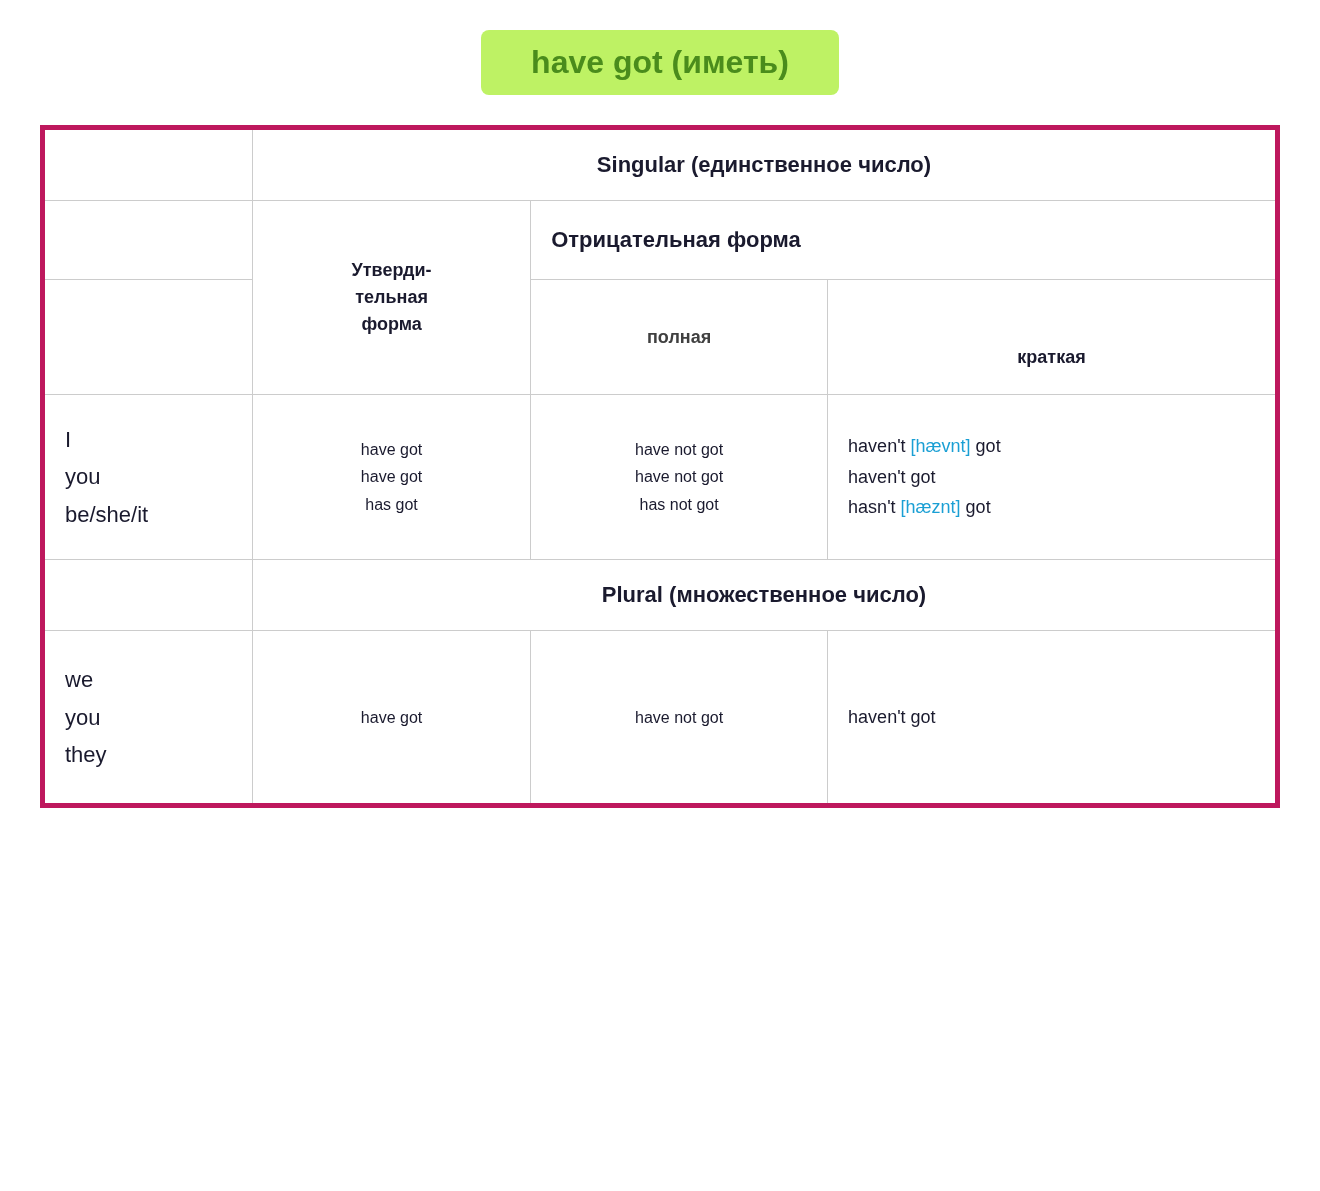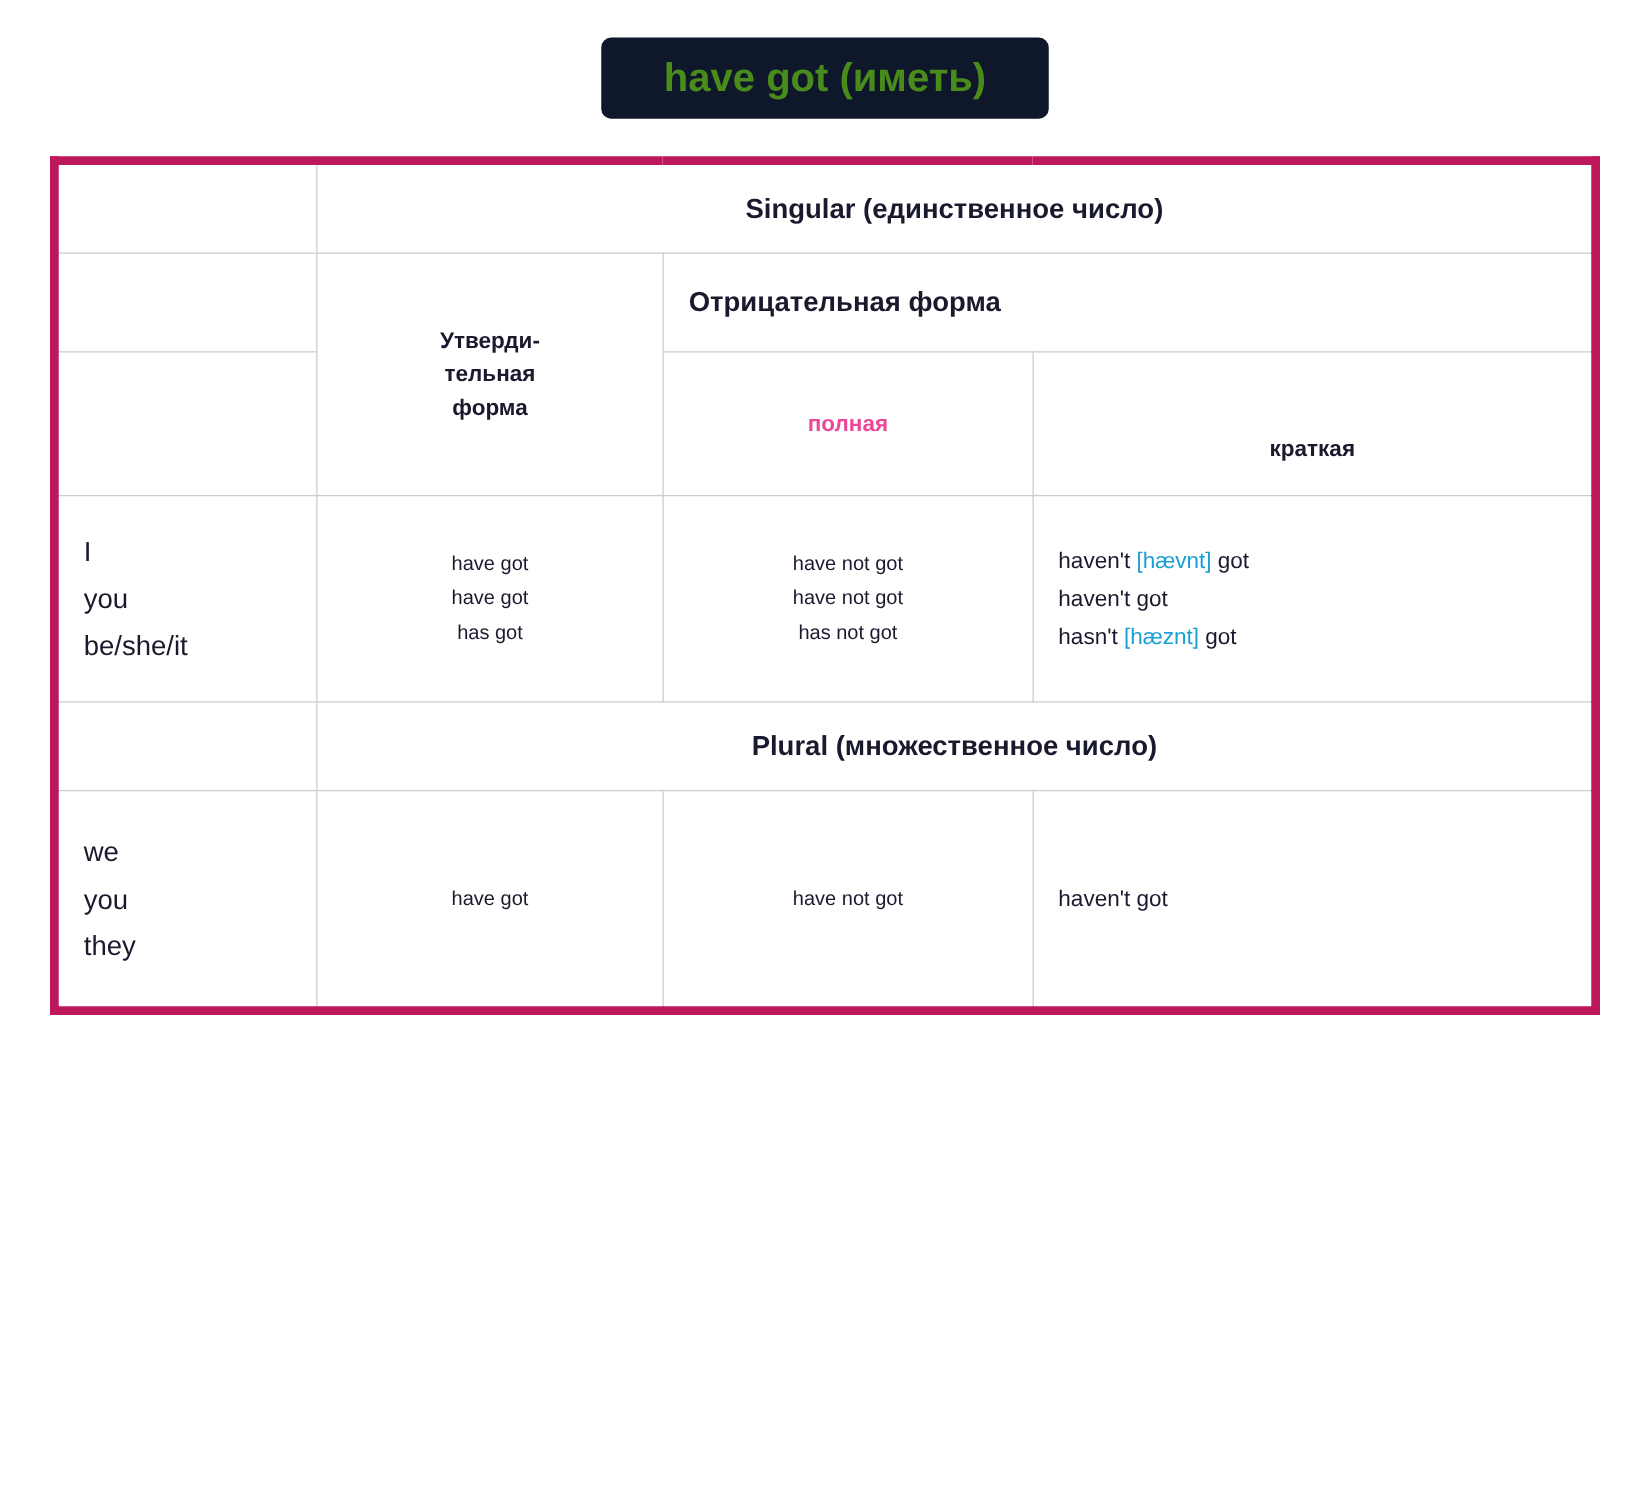--- a/index.html
+++ b/index.html
@@ -24,32 +24,32 @@
       max-width: 1240px;
     }
 
     .title-container {
       display: flex;
       justify-content: center;
       margin-bottom: 30px;
     }
 
     .title-badge {
-      background-color: #0f172a;
+      background-color: #bef264;
       border-radius: 8px;
       padding: 14px 50px;
       font-size: 32px;
       font-weight: 600;
       color: #4a8c1c;
     }
 
     .grammar-table {
       width: 100%;
       border-collapse: collapse;
-      border: 7px solid #be185d;
+      border: 5px solid #be185d;
     }
 
     .grammar-table td,
     .grammar-table th {
       border: 1px solid #cccccc;
       padding: 26px 20px;
       vertical-align: middle;
     }
 
     .header-row-singular td {
@@ -141,21 +141,21 @@
         <td class="col-pronoun"></td>
         <td class="affirmative-header-cell" rowspan="2">
           <span style="white-space: pre-line;">Утверди-<br>тельная<br>форма</span>
         </td>
         <td colspan="2" class="col-negative-header">Отрицательная форма</td>
       </tr>
 
       <tr>
         <td class="col-pronoun"></td>
         <td class="sub-header-row">
-          <div style="text-align:center; font-size:18px; font-weight:700; color:#ec4899;">полная</div>
+          <div style="text-align:center; font-size:18px; font-weight:700; color:#404040;">полная</div>
         </td>
         <td class="sub-header-row">
           <div style="text-align:center; font-size:18px; font-weight:700; color:#1a1a2e;margin-top:41px;">краткая</div>
         </td>
       </tr>
 
       <tr>
         <td class="pronoun-cell">
           I<br>you<br>be/she/it
         </td>

